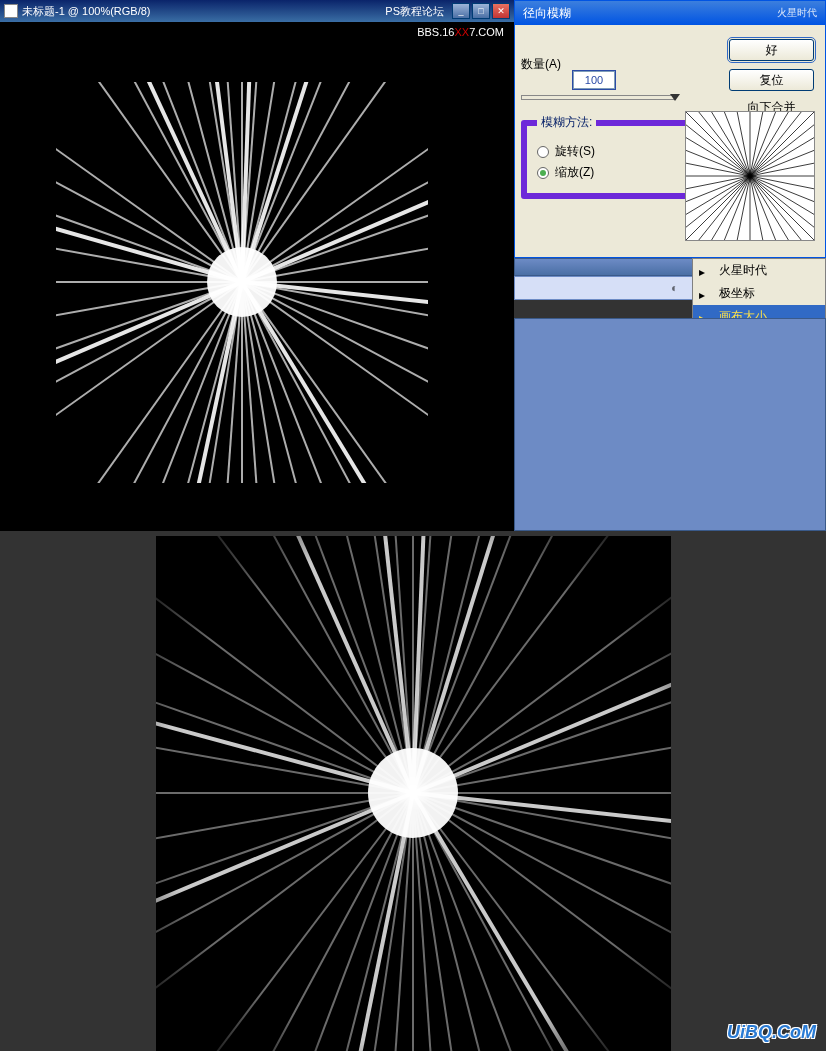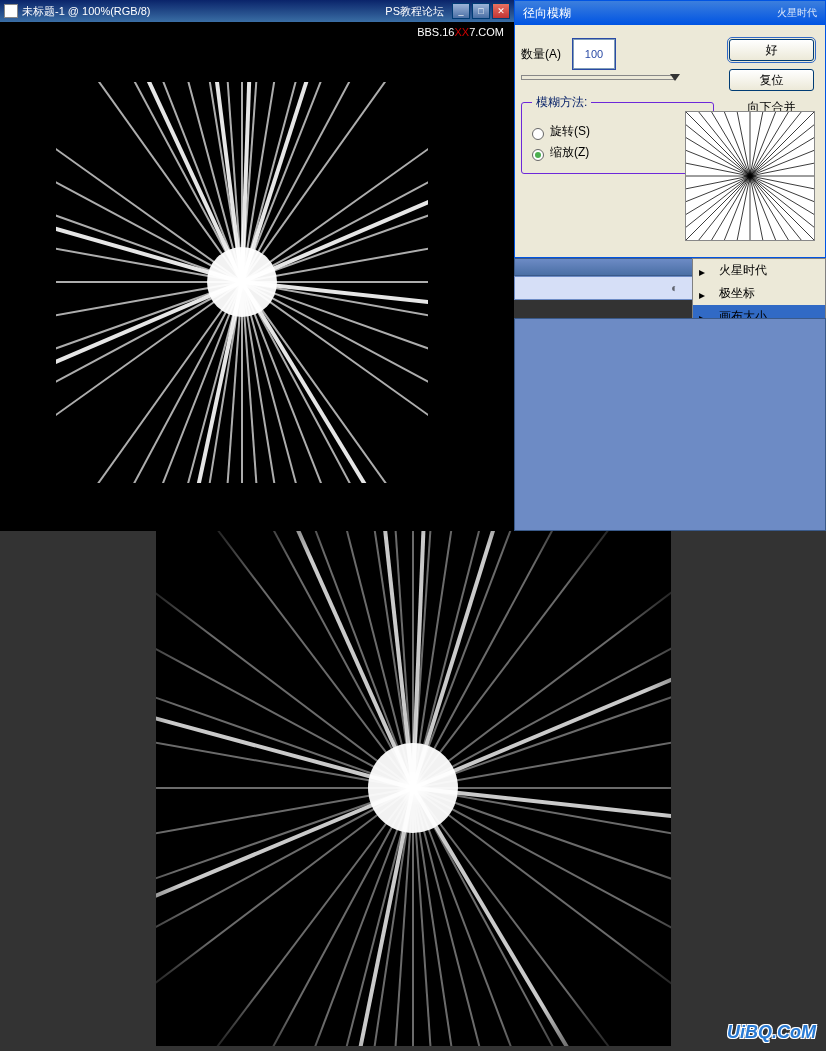--- a/index.html
+++ b/index.html
@@ -18,52 +18,52 @@
     .canvas-area { position: absolute; top: 82px; left: 56px; width: 372px; height: 401px; background: #000; display: flex; align-items: center; justify-content: center; }
     .starburst { width: 372px; height: 401px; position: relative; overflow: hidden; }
     
     .dialog { width: 312px; height: 258px; background: #ECE9D8; border: 1px solid #0054E3; position: absolute; left: 514px; top: 0; }
     .dialog-title { height: 24px; background: linear-gradient(#3C7FDD, #0054E3); color: #fff; font-size: 12px; padding: 4px 8px; display: flex; align-items: center; }
     .dialog-title-text { flex: 1; }
     .dialog-logo { font-size: 10px; opacity: 0.85; }
     .dialog-body { padding: 14px 6px; display: flex; gap: 10px; }
     .dialog-left { flex: 1; }
     .amount-row { display: flex; align-items: center; gap: 12px; font-size: 12px; margin-bottom: 6px; }
-    .amount-input { width: 42px; height: 30px; border: 1px solid #7F9DB9; background: #fff; text-align: center; font-size: 11px; color: #2A4AA5; outline: 1px solid #2A4AA5; }
+    .amount-input { width: 42px; height: 18px; border: 1px solid #7F9DB9; background: #fff; text-align: center; font-size: 11px; color: #2A4AA5; outline: 1px solid #2A4AA5; margin-top: 32px; }
     .slider-track { width: 155px; height: 5px; border: 1px solid #888; position: relative; margin-bottom: 14px; }
     .slider-thumb { position: absolute; right: -5px; top: -2px; width: 0; height: 0; border-left: 5px solid transparent; border-right: 5px solid transparent; border-top: 7px solid #333; }
     
-    .fieldset { border: 1px solid #6d28d9; border-radius: 3px; padding: 8px 10px; margin-bottom: 10px; font-size: 12px; }
+    .fieldset { border: 6px solid #6d28d9; border-radius: 3px; padding: 8px 10px; margin-bottom: 10px; font-size: 12px; }
     .fieldset-legend { color: #0A246A; font-size: 12px; padding: 0 4px; }
-    .radio-row { display: flex; align-items: flex-end; gap: 6px; margin: 4px 0; font-size: 12px; }
+    .radio-row { display: flex; align-items: center; gap: 6px; margin: 4px 0; font-size: 12px; }
     .radio { width: 12px; height: 12px; border: 1px solid #666; border-radius: 50%; display: inline-flex; align-items: center; justify-content: center; background: #fff; }
     .radio.checked::after { content: ''; width: 6px; height: 6px; background: #4CAF50; border-radius: 50%; }
     
     .dialog-right { width: 95px; display: flex; flex-direction: column; gap: 8px; align-items: center; }
     .dlg-btn { width: 85px; height: 22px; background: linear-gradient(#fff, #ECE9D8); border: 1px solid #003C74; border-radius: 3px; font-size: 12px; cursor: pointer; }
     .dlg-btn.primary { outline: 1px solid #3169C6; outline-offset: 1px; }
     
     .preview-box { margin-top: 0px; }
     .preview-label { font-size: 12px; text-align: center; margin-bottom: 4px; }
     .preview-svg { width: 130px; height: 130px; background: #fff; border: 1px solid #888; position: absolute; right: 10px; top: 110px; }
     
     .panel-strip { position: absolute; left: 514px; top: 258px; width: 312px; height: 60px; }
     .panel-tabs { height: 18px; background: linear-gradient(#6D8BC5, #4A6FA5); border: 1px solid #3A5A8A; }
     .panel-row1 { height: 24px; background: #D6DFF7; border: 1px solid #6D8BC5; display: flex; align-items: center; justify-content: flex-end; padding: 0 8px; gap: 10px; }
     .panel-icon { width: 16px; height: 14px; opacity: 0.55; font-size: 12px; }
     
     .side-dropdown { position: absolute; left: 692px; top: 258px; width: 134px; background: #ECE9D8; border: 1px solid #808080; font-size: 12px; }
     .dropdown-item { padding: 3px 6px; display: flex; align-items: center; gap: 6px; }
-    .dropdown-item.hover { background: #316AC5; color: #000000; }
+    .dropdown-item.hover { background: #316AC5; color: #fde047; }
     .dropdown-icon { width: 14px; height: 12px; display: inline-block; }
     .input-strip { position: absolute; left: 692px; top: 318px; width: 134px; height: 18px; background: #fff; border: 1px solid #7F9DB9; }
     
     .blue-panel { position: absolute; left: 514px; top: 318px; width: 312px; height: 213px; background: #6D8BC5; border: 1px solid #3A5A8A; }
     
-    .bottom-section { width: 826px; height: 520px; background: #333; display: flex; align-items: flex-start; justify-content: center; position: relative; }
+    .bottom-section { width: 826px; height: 520px; background: #333; display: flex; align-items: flex-end; justify-content: center; position: relative; }
     .starburst2 { width: 515px; height: 515px; position: relative; overflow: hidden; background: #000; }
     .watermark-uibq { position: absolute; right: 10px; bottom: 8px; color: #2A7BD4; font-weight: bold; font-size: 18px; font-style: italic; text-shadow: 1px 1px 0 #fff, -1px -1px 0 #fff, 1px -1px 0 #fff, -1px 1px 0 #fff; }
   </style>
 </head>
 <body>
 
 <div class="top-section">
   <div class="ps-window">
     <div class="titlebar">
       <span class="titlebar-icon"></span>

